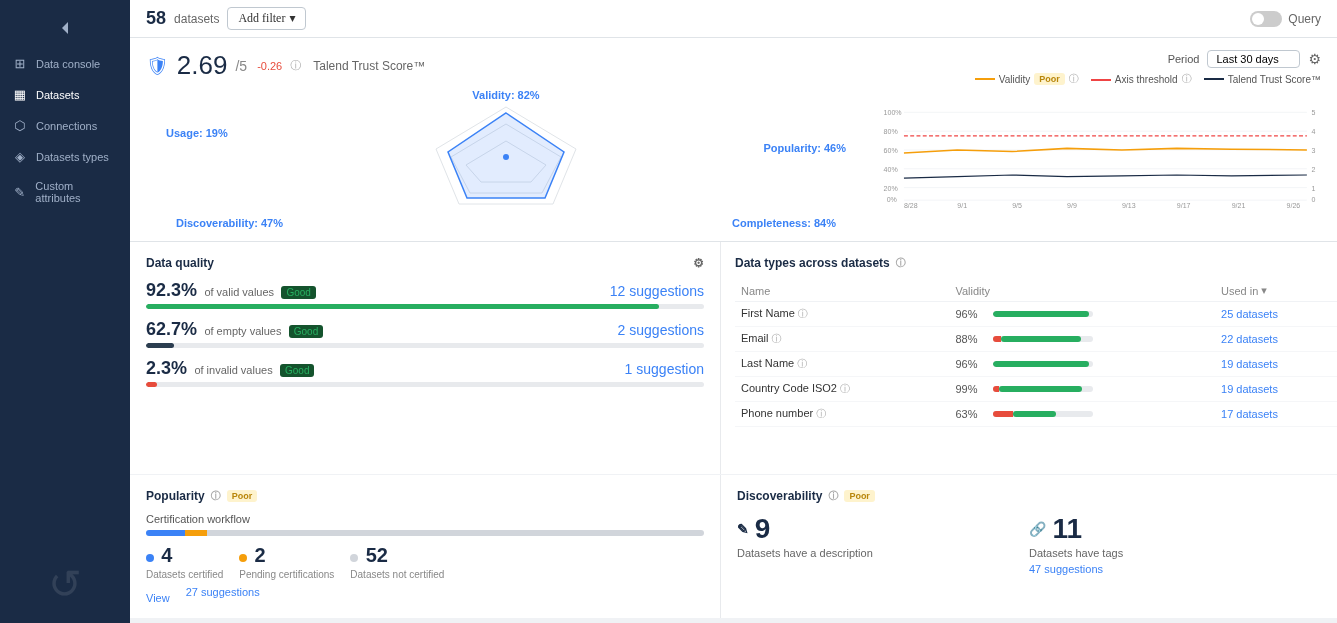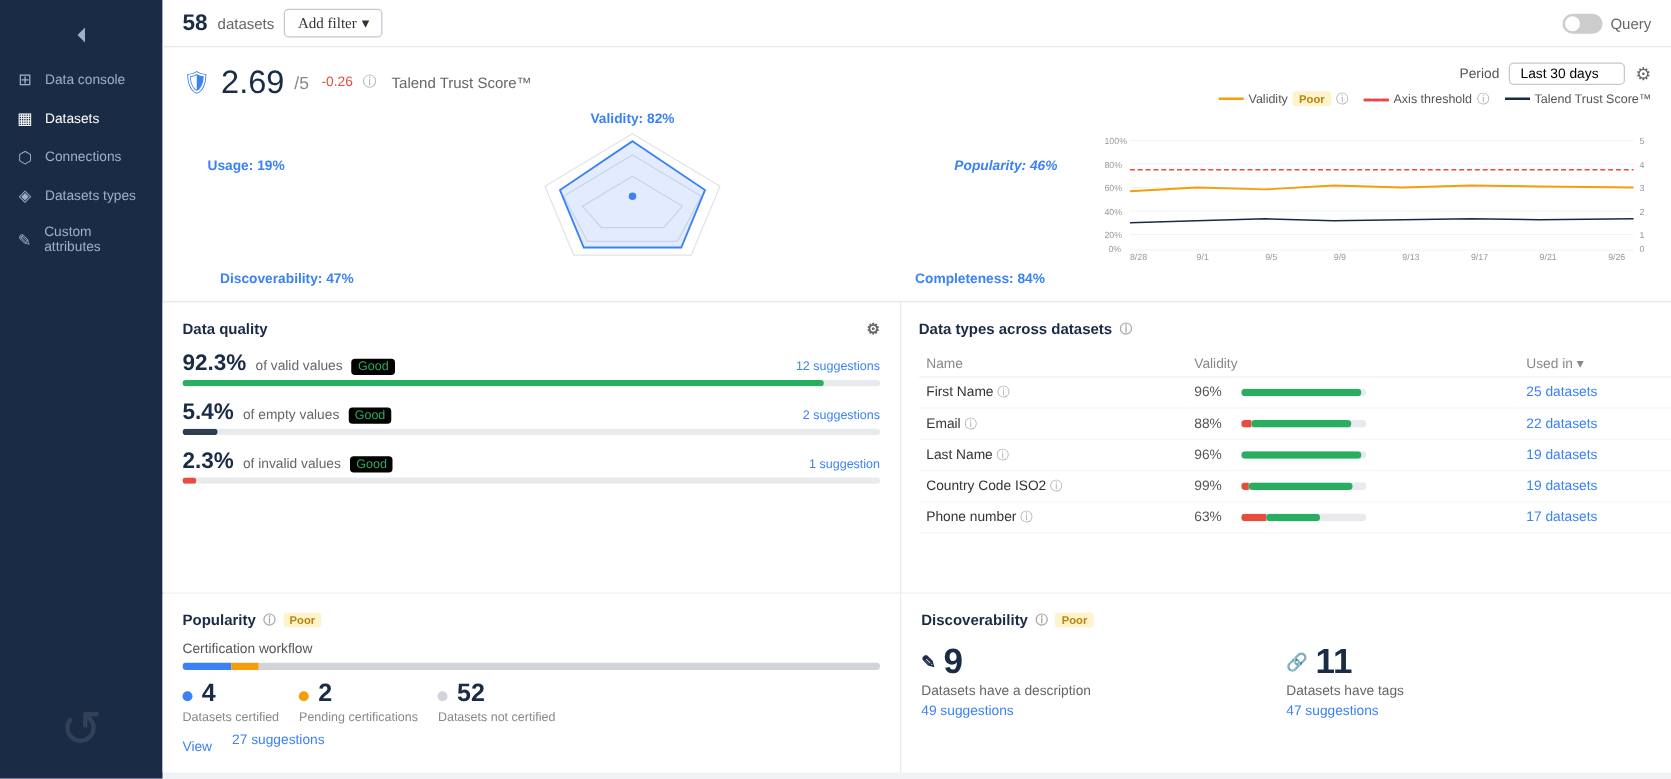--- a/index.html
+++ b/index.html
@@ -29,21 +29,21 @@
     
     .trust-section { background: #fff; margin: 0; padding: 12px 16px; border-bottom: 1px solid #e0e4e8; display: flex; align-items: flex-start; gap: 0; }
     .trust-left { flex: 0 0 720px; display: flex; flex-direction: column; }
     .trust-header { display: flex; align-items: center; gap: 8px; margin-bottom: 8px; }
     .shield-icon { color: #3b82f6; font-size: 18px; }
 
     
     .radar-container { display: flex; justify-content: center; align-items: center; position: relative; height: 140px; width: 100%; }
     .radar-label { position: absolute; font-size: 11px; font-weight: 600; }
     .radar-label.validity { top: 0; left: 50%; transform: translateX(-50%); color: #3b82f6; }
-    .radar-label.popularity { top: 38px; right: 20px; color: #3b82f6; font-style: italic; }
+    .radar-label.popularity { top: 53px; right: 20px; color: #3b82f6; }
     .radar-label.completeness { bottom: 0; right: 30px; color: #3b82f6; }
     .radar-label.discoverability { bottom: 0; left: 30px; color: #3b82f6; }
     .radar-label.usage { top: 38px; left: 20px; color: #3b82f6; }
 
     
     .trust-right { flex: 1; padding-left: 16px; }
     .chart-legend { display: flex; align-items: center; gap: 12px; margin-bottom: 6px; font-size: 10px; color: #555; justify-content: flex-end; }
     .legend-item { display: flex; align-items: center; gap: 4px; }
     .legend-line { width: 20px; height: 2px; }
     .period-row { display: flex; align-items: center; gap: 8px; margin-bottom: 4px; font-size: 11px; color: #555; justify-content: flex-end; }
@@ -59,22 +59,22 @@
     .panel + .panel { margin-left: 1px; }
     .panel-title { font-size: 12px; font-weight: 600; color: #1a2b45; margin-bottom: 10px; display: flex; align-items: center; gap: 6px; }
     .poor-badge { background: #fef3cd; color: #b8860b; font-size: 9px; font-weight: 600; padding: 1px 5px; border-radius: 3px; }
     .gear-icon { color: #666; cursor: pointer; margin-left: auto; }
 
     
     .dq-metric { margin-bottom: 10px; }
     .dq-header { display: flex; justify-content: space-between; align-items: baseline; margin-bottom: 3px; }
     .dq-value { font-size: 18px; font-weight: 700; color: #1a2b45; }
     .dq-label { font-size: 11px; color: #666; margin-left: 4px; }
-    .dq-good { font-size: 10px; color: #27ae60; background: #000000; padding: 1px 5px; border-radius: 3px; margin-left: 4px; }
-    .dq-suggestion { font-size: 10px; color: #3b82f6; cursor: pointer; }
+    .dq-good { font-size: 10px; color: #27ae60; background: #14532d; padding: 1px 5px; border-radius: 3px; margin-left: 4px; }
+    .dq-suggestion { font-size: 14px; color: #3b82f6; cursor: pointer; }
     .progress-bar { height: 5px; background: #e8eaed; border-radius: 3px; overflow: hidden; width: 100%; }
     .progress-fill { height: 100%; border-radius: 3px; }
     .green-fill { background: #27ae60; }
     .black-fill { background: #2c3e50; }
     .red-fill { background: #e74c3c; }
 
     
     .dt-table { width: 100%; border-collapse: collapse; font-size: 11px; }
     .dt-table th { color: #888; font-weight: 500; text-align: left; padding: 4px 6px; border-bottom: 1px solid #f0f2f5; }
     .dt-table td { padding: 5px 6px; border-bottom: 1px solid #f5f6f8; vertical-align: middle; }
@@ -278,21 +278,21 @@
           <span class="dq-suggestion">12 suggestions</span>
         </div>
         <div class="progress-bar">
           <div class="progress-fill green-fill" style="width:92%;"></div>
         </div>
       </div>
 
       <div class="dq-metric">
         <div class="dq-header">
           <div>
-            <span class="dq-value">5.4%</span>
+            <span class="dq-value">62.7%</span>
             <span class="dq-label">of empty values</span>
             <span class="dq-good">Good</span>
           </div>
           <span class="dq-suggestion">2 suggestions</span>
         </div>
         <div class="progress-bar">
           <div class="progress-fill black-fill" style="width:5%;"></div>
         </div>
       </div>
 
@@ -454,21 +454,20 @@
         <span style="color:#aaa;font-size:10px;cursor:pointer;">ⓘ</span>
         <span class="poor-badge">Poor</span>
       </div>
       <div class="disc-stats">
         <div class="disc-stat">
           <div class="disc-num">
             <span style="font-size:14px;">✎</span>
             <span>9</span>
           </div>
           <div class="disc-label">Datasets have a description</div>
-          <a class="disc-link">49 suggestions</a>
         </div>
         <div class="disc-stat">
           <div class="disc-num">
             <span style="font-size:14px;">🔗</span>
             <span>11</span>
           </div>
           <div class="disc-label">Datasets have tags</div>
           <a class="disc-link">47 suggestions</a>
         </div>
       </div>

